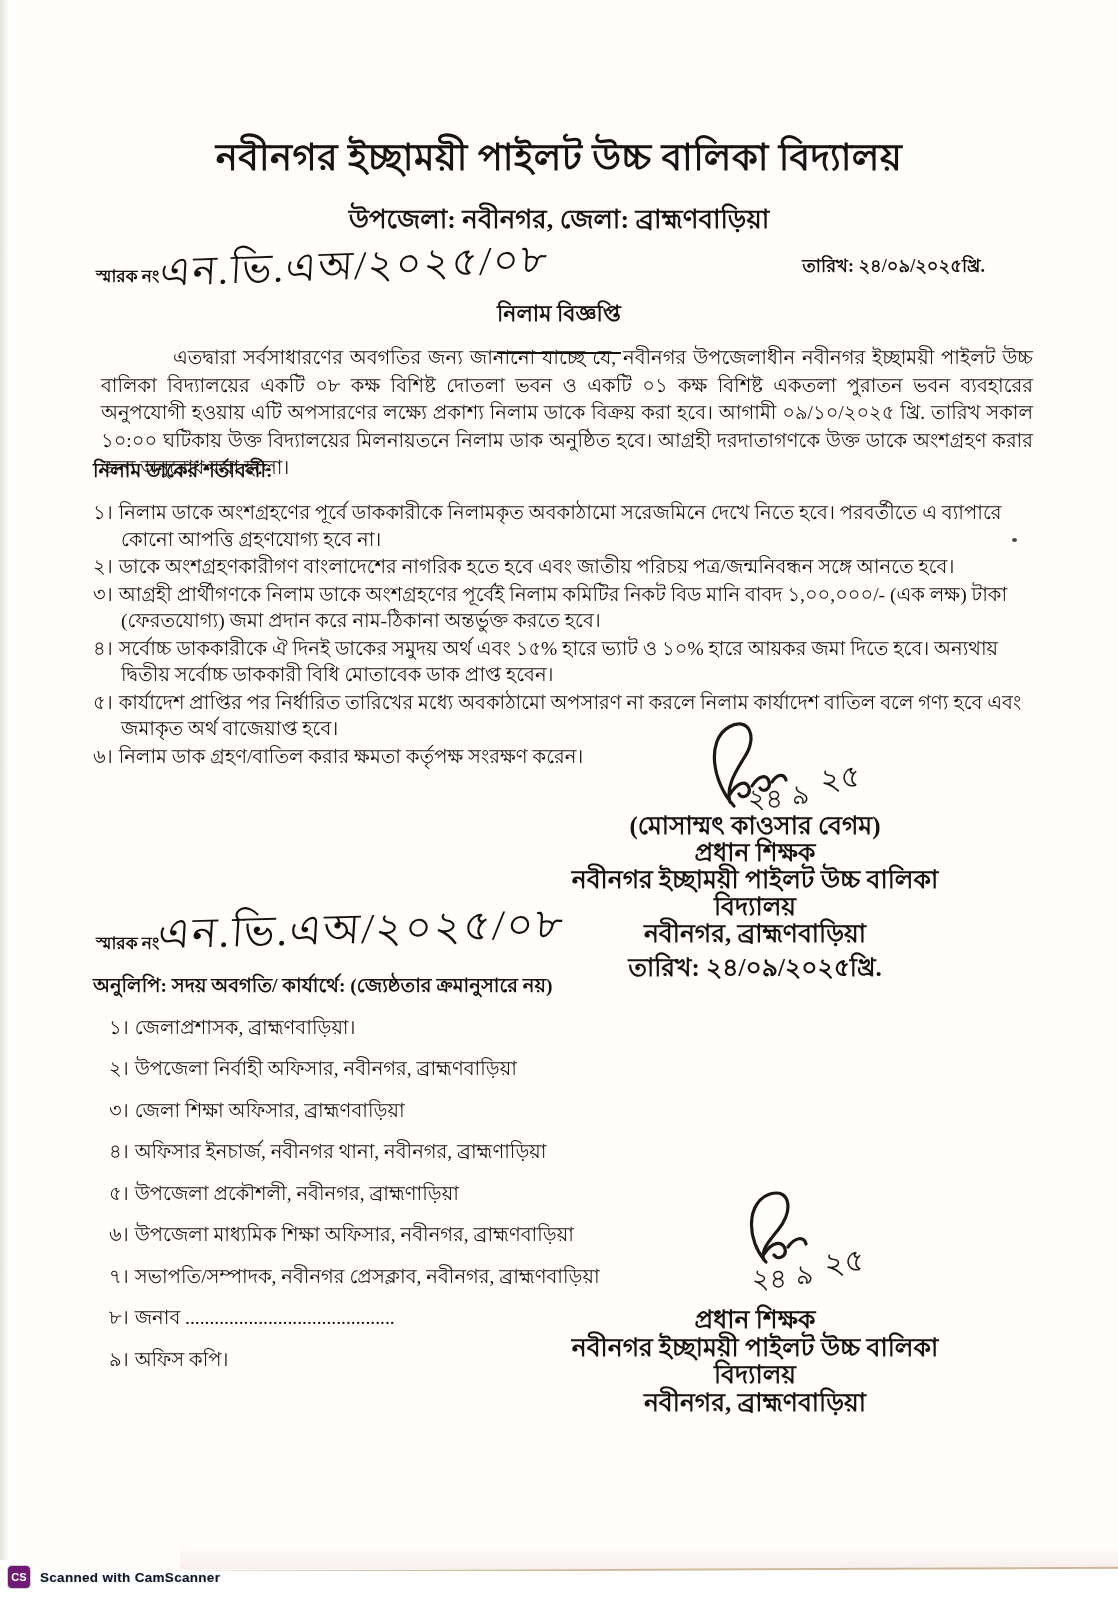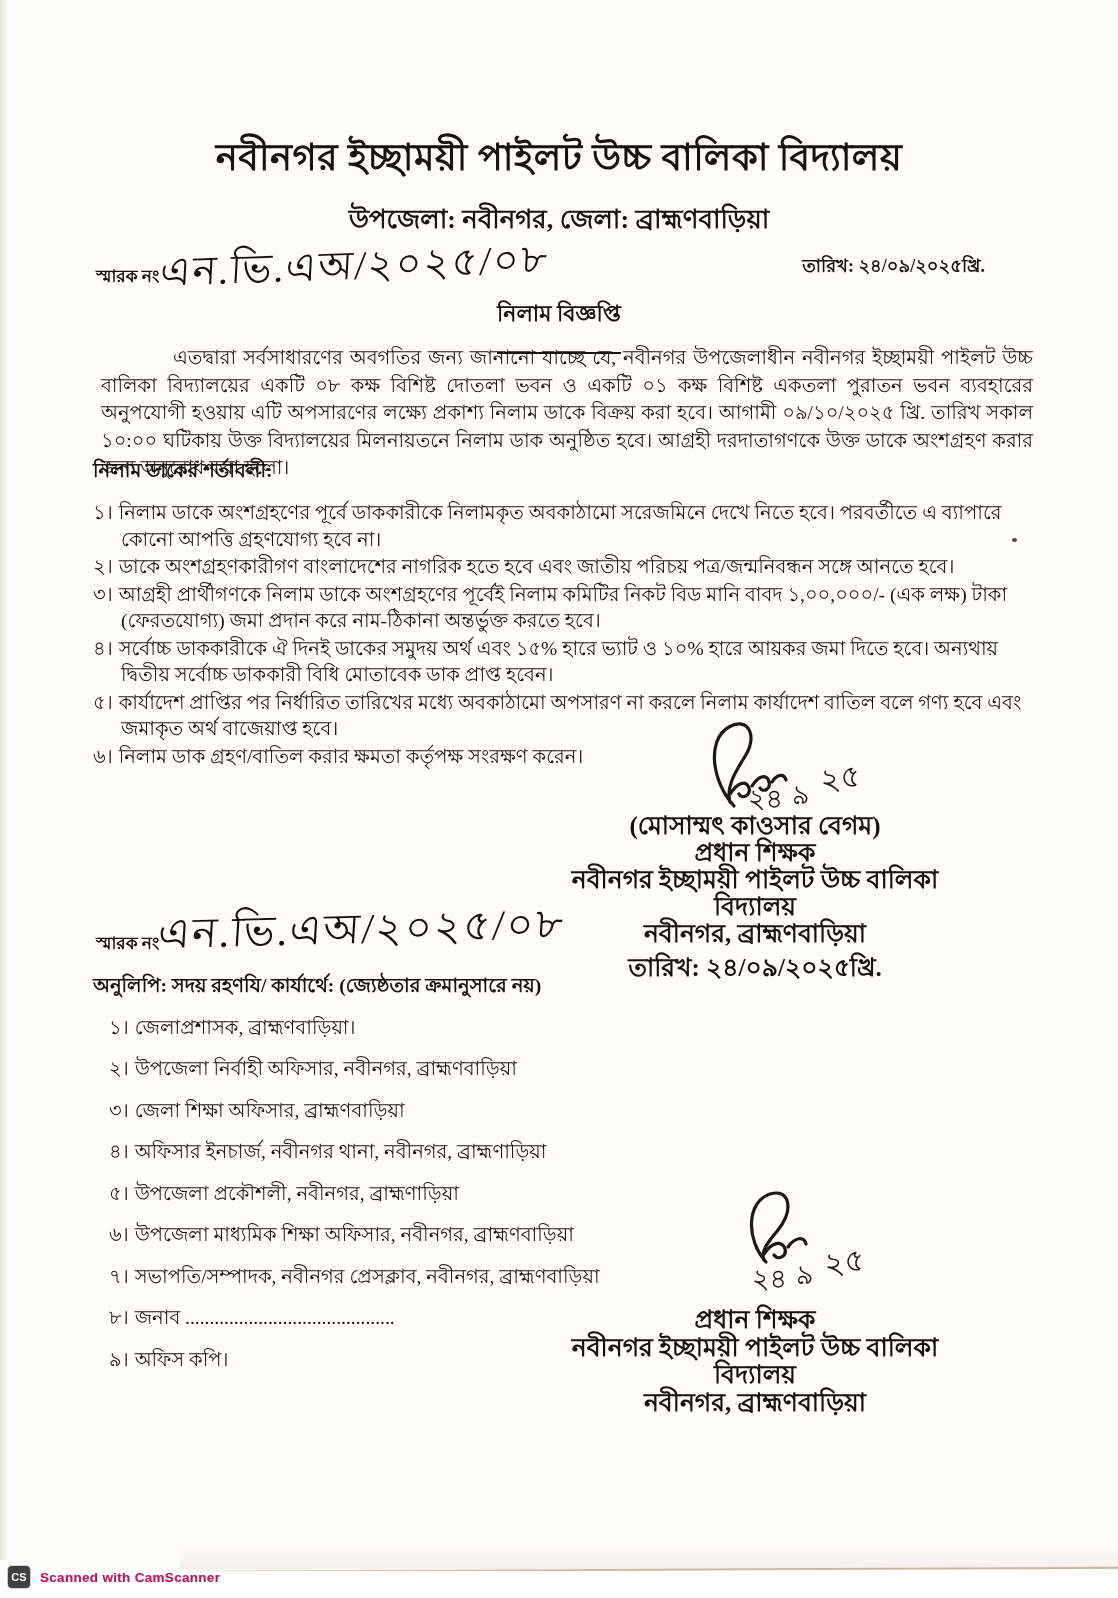--- a/index.html
+++ b/index.html
@@ -88,28 +88,28 @@
   .memo2-label { position:absolute; left:96px; top:930px; font-size:17px; font-weight:600; }
 
   .copies { position:absolute; left:93px; top:973px; width:820px; }
   .copies-heading { font-size:19.5px; line-height:25.5px; font-weight:600; margin:0; }
   .copy-item { font-size:19.5px; line-height:25.5px; font-weight:500; margin:16px; }
   .copy-num { padding-right:6px; }
 
   .footer-strip { position:absolute; left:0; bottom:0; width:100%; height:27px; background:#ffffff; }
   .cs-badge {
     position:absolute; left:8px; top:1566px; width:22px; height:22px;
-    background:#404040; border-radius:4px; color:#ffffff;
+    background:#701a75; border-radius:4px; color:#ffffff;
     font-family:"Liberation Sans",sans-serif; font-size:11px; font-weight:700;
     display:flex; align-items:center; justify-content:center;
     box-shadow:0 0 0 1px #cfcfcf;
   }
   .scanned-text {
     position:absolute; left:40px; top:1570px;
-    color:#be185d; font-family:"Liberation Sans",sans-serif;
+    color:#0f172a; font-family:"Liberation Sans",sans-serif;
     font-size:13.5px; font-weight:700; letter-spacing:.3px;
     text-shadow:0 0 1.2px rgba(155,155,155,.75);
   }
 </style>
 </head>
 <body>
 
 <div class="page">
 
   <div class="edge-left"></div>
@@ -165,21 +165,21 @@
     <div>প্রধান শিক্ষক</div>
     <div>নবীনগর ইচ্ছাময়ী পাইলট উচ্চ বালিকা বিদ্যালয়</div>
     <div>নবীনগর, ব্রাহ্মণবাড়িয়া</div>
     <div class="sig-date">তারিখ: ২৪/০৯/২০২৫খ্রি.</div>
   </div>
 
   <div class="memo2-label">স্মারক নং</div>
   <div class="handwrite handwrite-2">এন.ভি.এঅ/২০২৫/০৮</div>
 
   <div class="copies">
-    <p class="copies-heading">অনুলিপি: সদয় রহণযি/ কার্যার্থে: (জ্যেষ্ঠতার ক্রমানুসারে নয়)</p>
+    <p class="copies-heading">অনুলিপি: সদয় অবগতি/ কার্যার্থে: (জ্যেষ্ঠতার ক্রমানুসারে নয়)</p>
     <p class="copy-item">
       <span class="copy-num">১।</span><span>জেলাপ্রশাসক, ব্রাহ্মণবাড়িয়া।</span>
     </p>
     <p class="copy-item">
       <span class="copy-num">২।</span><span>উপজেলা নির্বাহী অফিসার, নবীনগর, ব্রাহ্মণবাড়িয়া</span>
     </p>
     <p class="copy-item">
       <span class="copy-num">৩।</span><span>জেলা শিক্ষা অফিসার, ব্রাহ্মণবাড়িয়া</span>
     </p>
     <p class="copy-item">

